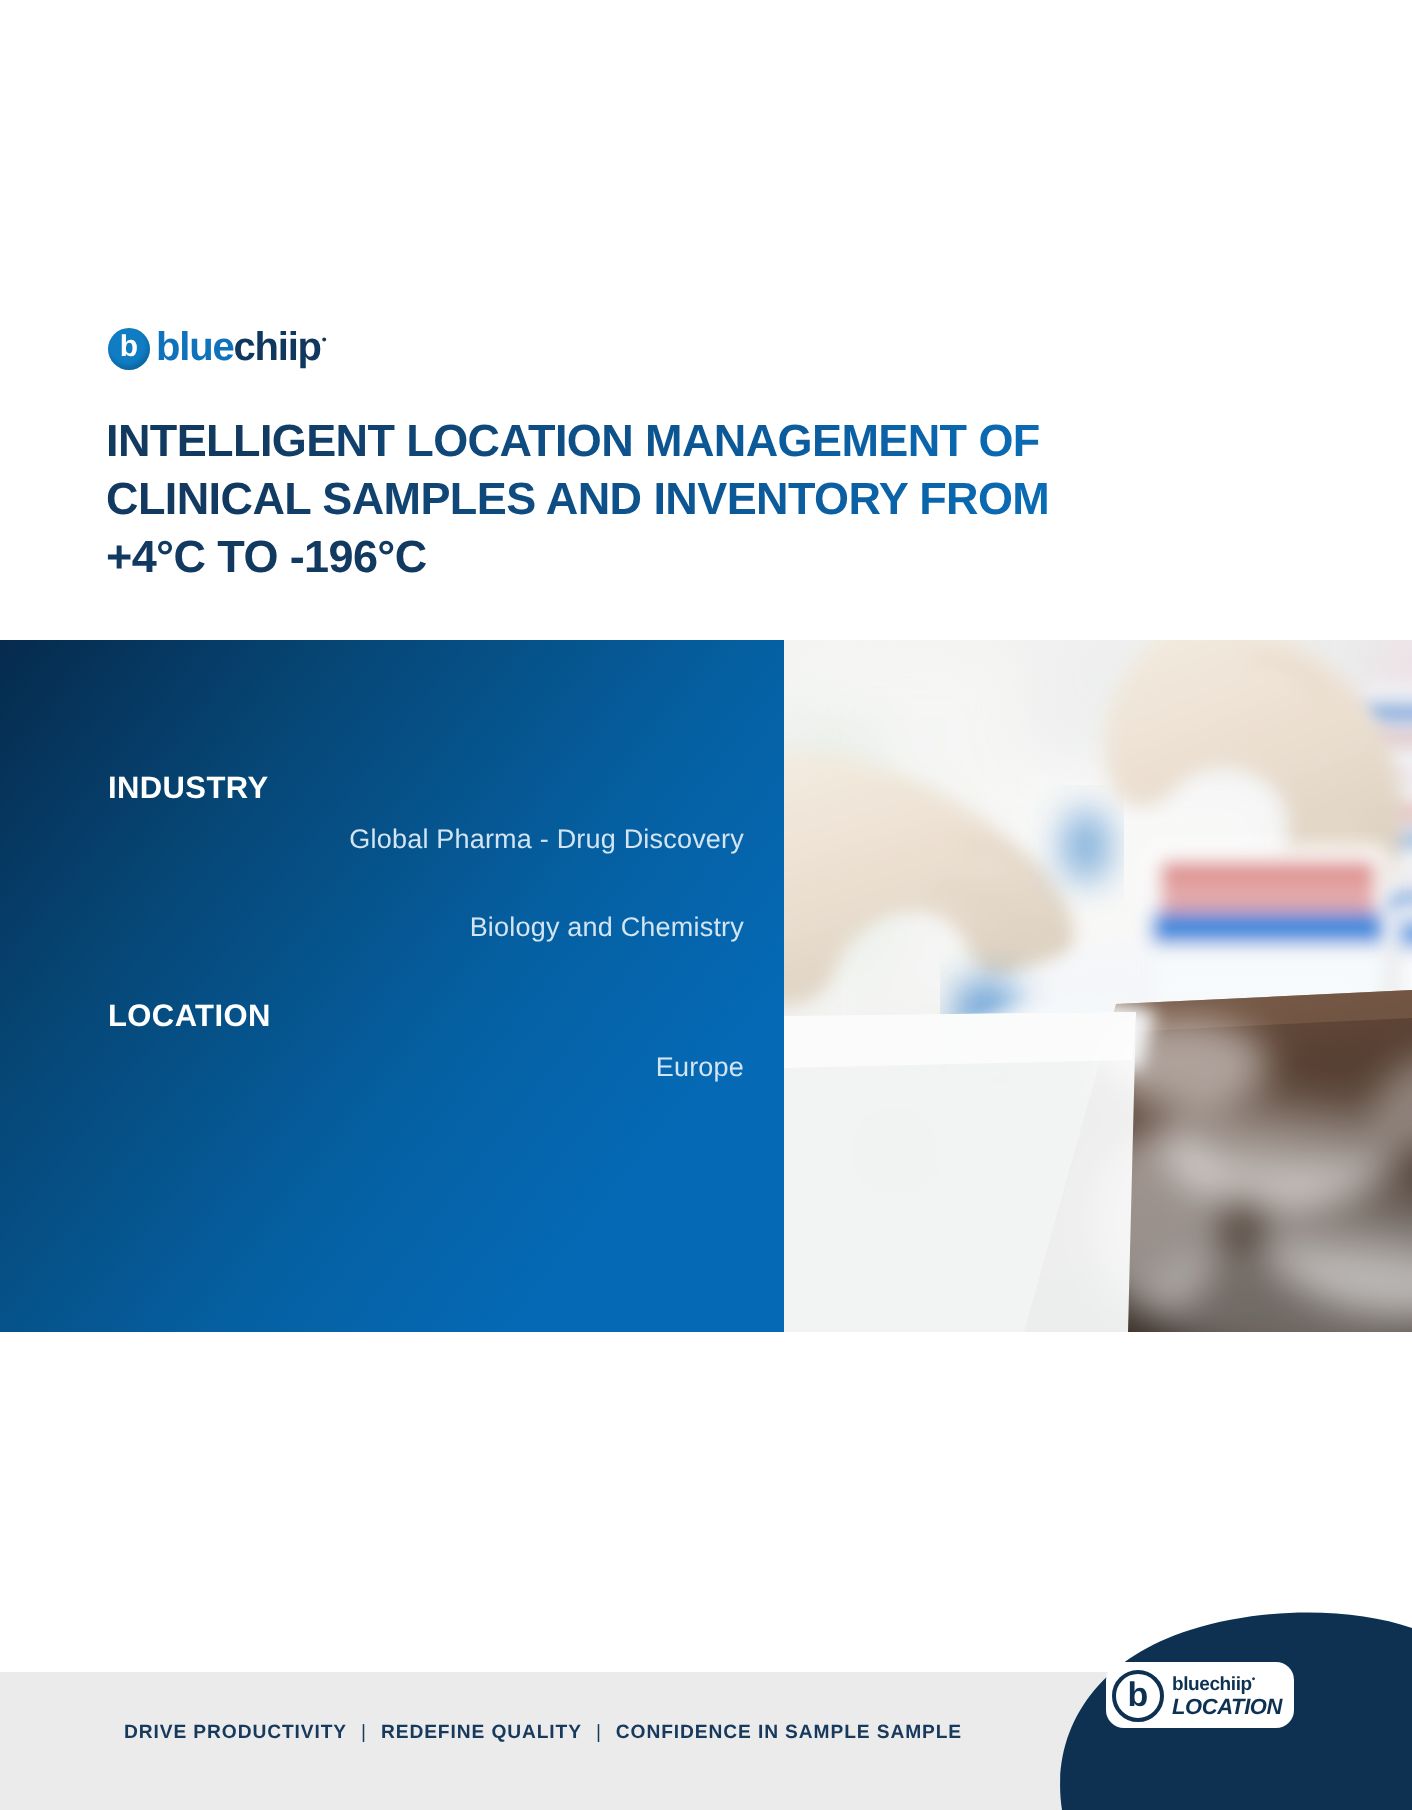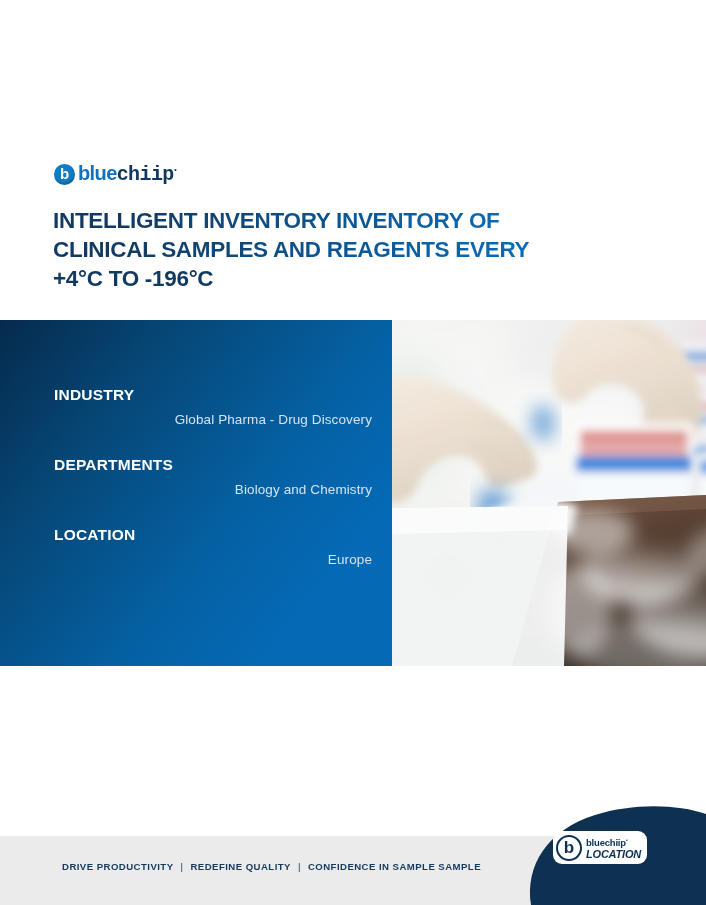--- a/index.html
+++ b/index.html
@@ -32,21 +32,21 @@
     font:700 15px/1 "Liberation Sans",sans-serif;
     color:#fff;
   }
   .logo-word{
     margin-left:3px;
     font:700 20px/1 "Liberation Sans",sans-serif;
     letter-spacing:-.6px;
     white-space:nowrap;
   }
   .logo-word .w-blue{color:#1072bd;}
-  .logo-word .w-navy{color:#10385e;font-family:Liberation Mono, monospace;}
+  .logo-word .w-navy{color:#10385e;}
   .logo-tm{
     font-size:7px;vertical-align:super;color:#10385e;font-weight:700;
     margin-left:.5px;
   }
 
   
   .headline{
     position:absolute;left:53px;top:206px;width:575px;
     font:700 22.5px/29px "Liberation Sans",sans-serif;
     letter-spacing:-.3px;
@@ -147,37 +147,36 @@
 <body>
 
 <div class="page">
 
   <div class="brand-logo">
     <span class="logo-mark"></span>
     <span class="logo-word"><span class="w-blue">blue</span><span class="w-navy">chiip</span><span class="logo-tm">•</span></span>
   </div>
 
   <h1 class="headline">
-    <span class="hl-line hl-grad">INTELLIGENT INVENTORY INVENTORY OF</span>
-    <span class="hl-line hl-grad">CLINICAL SAMPLES AND REAGENTS EVERY</span>
+    <span class="hl-line hl-grad">INTELLIGENT LOCATION MANAGEMENT OF</span>
+    <span class="hl-line hl-grad">CLINICAL SAMPLES AND INVENTORY FROM</span>
     <span class="hl-line hl-navy">+4°C TO -196°C</span>
   </h1>
 
   <div class="band">
 
     <div class="info-panel">
       <div class="info-inner">
 
         <div class="info-group">
           <div class="info-label">INDUSTRY</div>
           <div class="info-value">Global Pharma - Drug Discovery</div>
         </div>
 
         <div class="info-group">
-          <div class="info-label">DEPARTMENTS</div>
           <div class="info-value">Biology and Chemistry</div>
         </div>
 
         <div class="info-group">
           <div class="info-label">LOCATION</div>
           <div class="info-value">Europe</div>
         </div>
 
       </div>
     </div>

